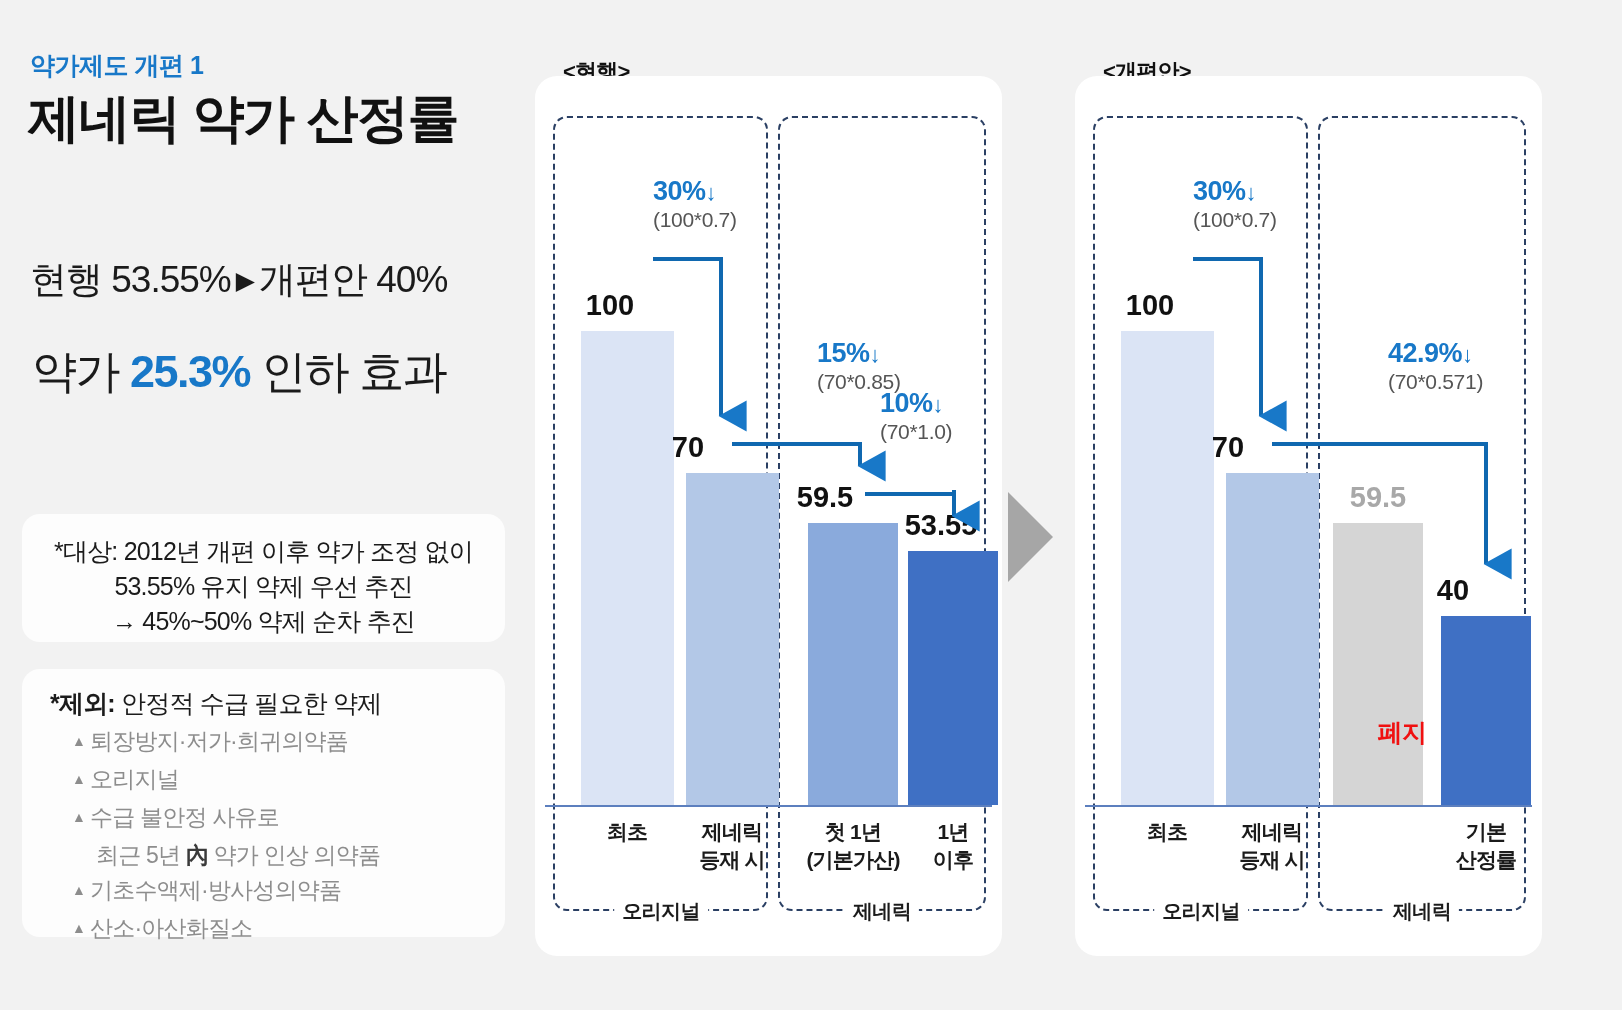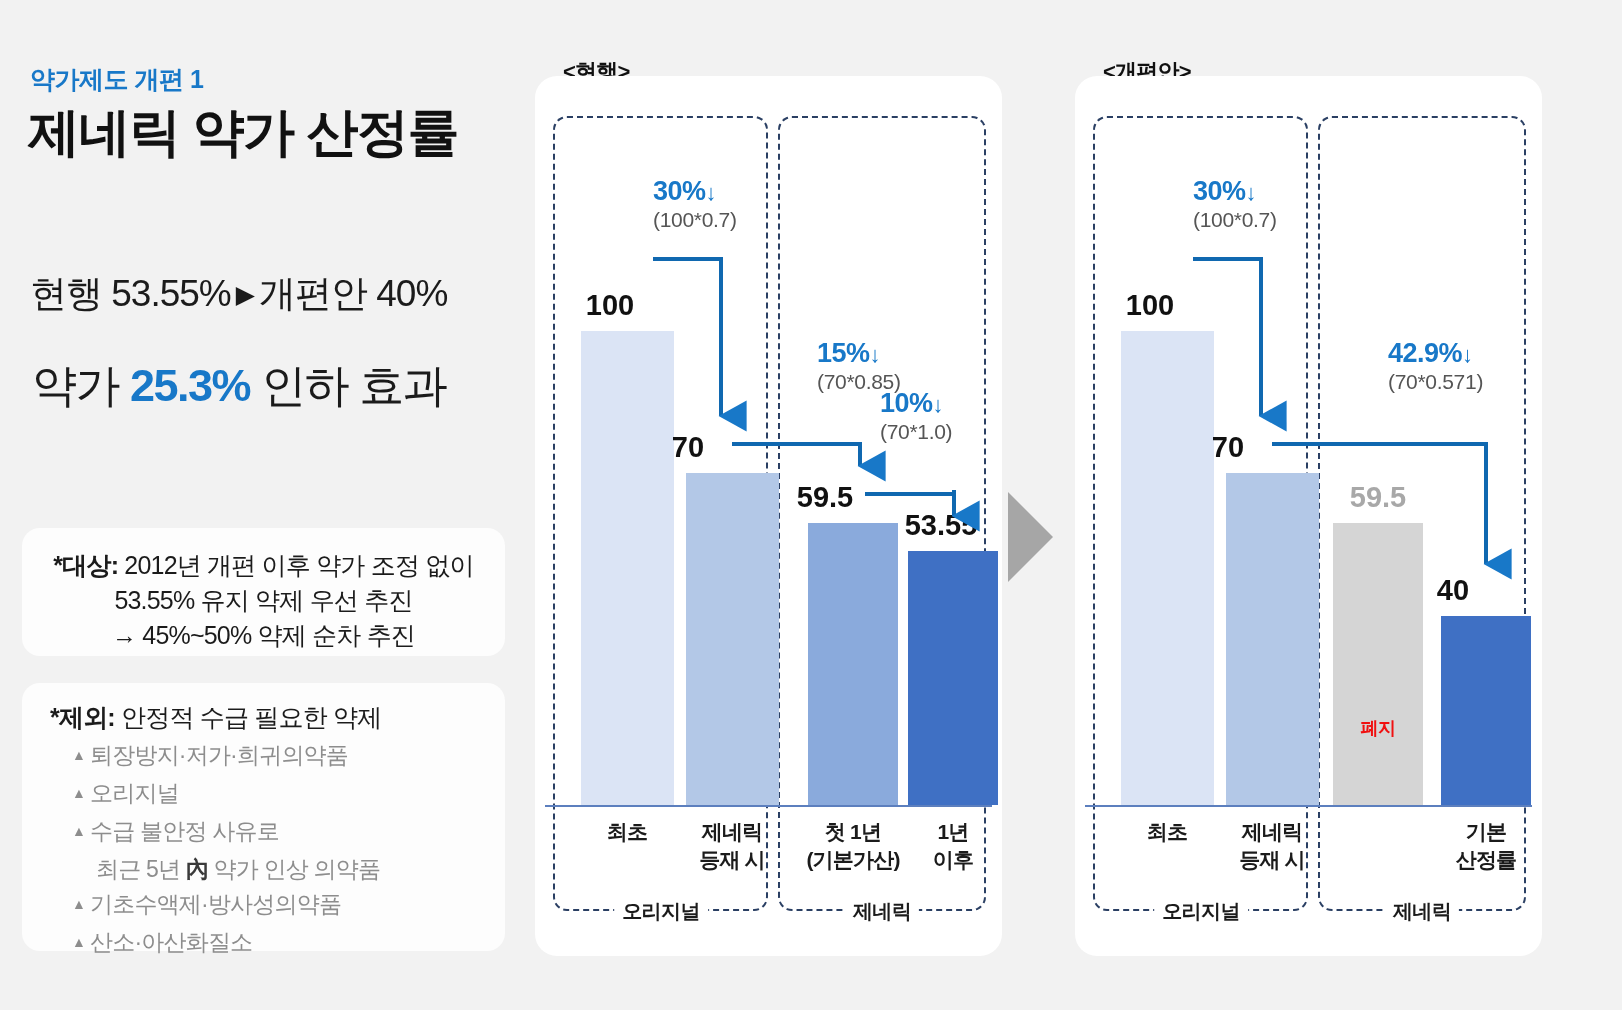--- a/index.html
+++ b/index.html
@@ -5,21 +5,21 @@
   * { box-sizing: border-box; margin: 0; padding: 0; }
   html, body {
     width: 1622px; height: 1010px;
     background: #f2f2f2;
     font-family: "Liberation Sans", "DejaVu Sans", sans-serif;
     overflow: hidden;
   }
   #root { position: relative; width: 1622px; height: 1010px; }
 
   
-  .left-col { position: absolute; left: 0; top: 16px; width: 530px; height: 768px; }
+  .left-col { position: absolute; left: 0; top: 2px; width: 530px; height: 768px; }
 
   .eyebrow {
     position: absolute; left: 30px; top: 47px;
     font-size: 25px; font-weight: bold; color: #1878c8;
     letter-spacing: -0.5px;
   }
   .page-title {
     position: absolute; left: 28px; top: 82px;
     font-size: 52px; font-weight: bold; color: #111;
     letter-spacing: -1.5px;
@@ -44,21 +44,21 @@
   }
   #target-card { left: 22px; top: 512px; width: 483px; height: 128px; }
   #exclude-card { left: 22px; top: 667px; width: 483px; height: 268px; }
 
   .target-text {
     position: absolute; left: 0; right: 0; top: 20px;
     text-align: center;
     font-size: 25px; line-height: 35px; color: #1b1b1b;
     letter-spacing: -0.8px;
   }
-  .target-text b { font-weight: bold; }
+  .target-text b { font-weight: normal; }
 
   .exclude-head {
     position: absolute; left: 28px; top: 18px;
     font-size: 25px; color: #1b1b1b; letter-spacing: -0.8px;
   }
   .exclude-head b { font-weight: bold; }
   .exclude-list {
     position: absolute; left: 50px; top: 55px;
     font-size: 23px; line-height: 35px; color: #8d8d8d;
     letter-spacing: -0.8px;
@@ -115,23 +115,24 @@
   .bar-value.muted { color: #a8a8a8; font-weight: bold; }
   .bar-caption {
     position: absolute;
     font-size: 21px; font-weight: bold; color: #1b1b1b;
     text-align: center; line-height: 28px; white-space: nowrap;
     letter-spacing: -0.8px;
     transform: translateX(-50%);
   }
   .bar-overlay {
     position: absolute;
-    font-size: 18px; font-weight: bold; color: #f01010;
+    font-size: 25px; font-weight: bold; color: #f01010;
     white-space: nowrap; transform: translateX(-50%);
     letter-spacing: -0.5px;
+    margin-left: 24px;
   }
 
   
   .anno { position: absolute; white-space: nowrap; }
   .anno .pct {
     font-size: 27px; font-weight: bold; color: #1878c8;
     letter-spacing: -0.5px;
   }
   .anno .arrow-gl { font-size: 22px; color: #1878c8; font-weight: normal; }
   .anno .formula {

